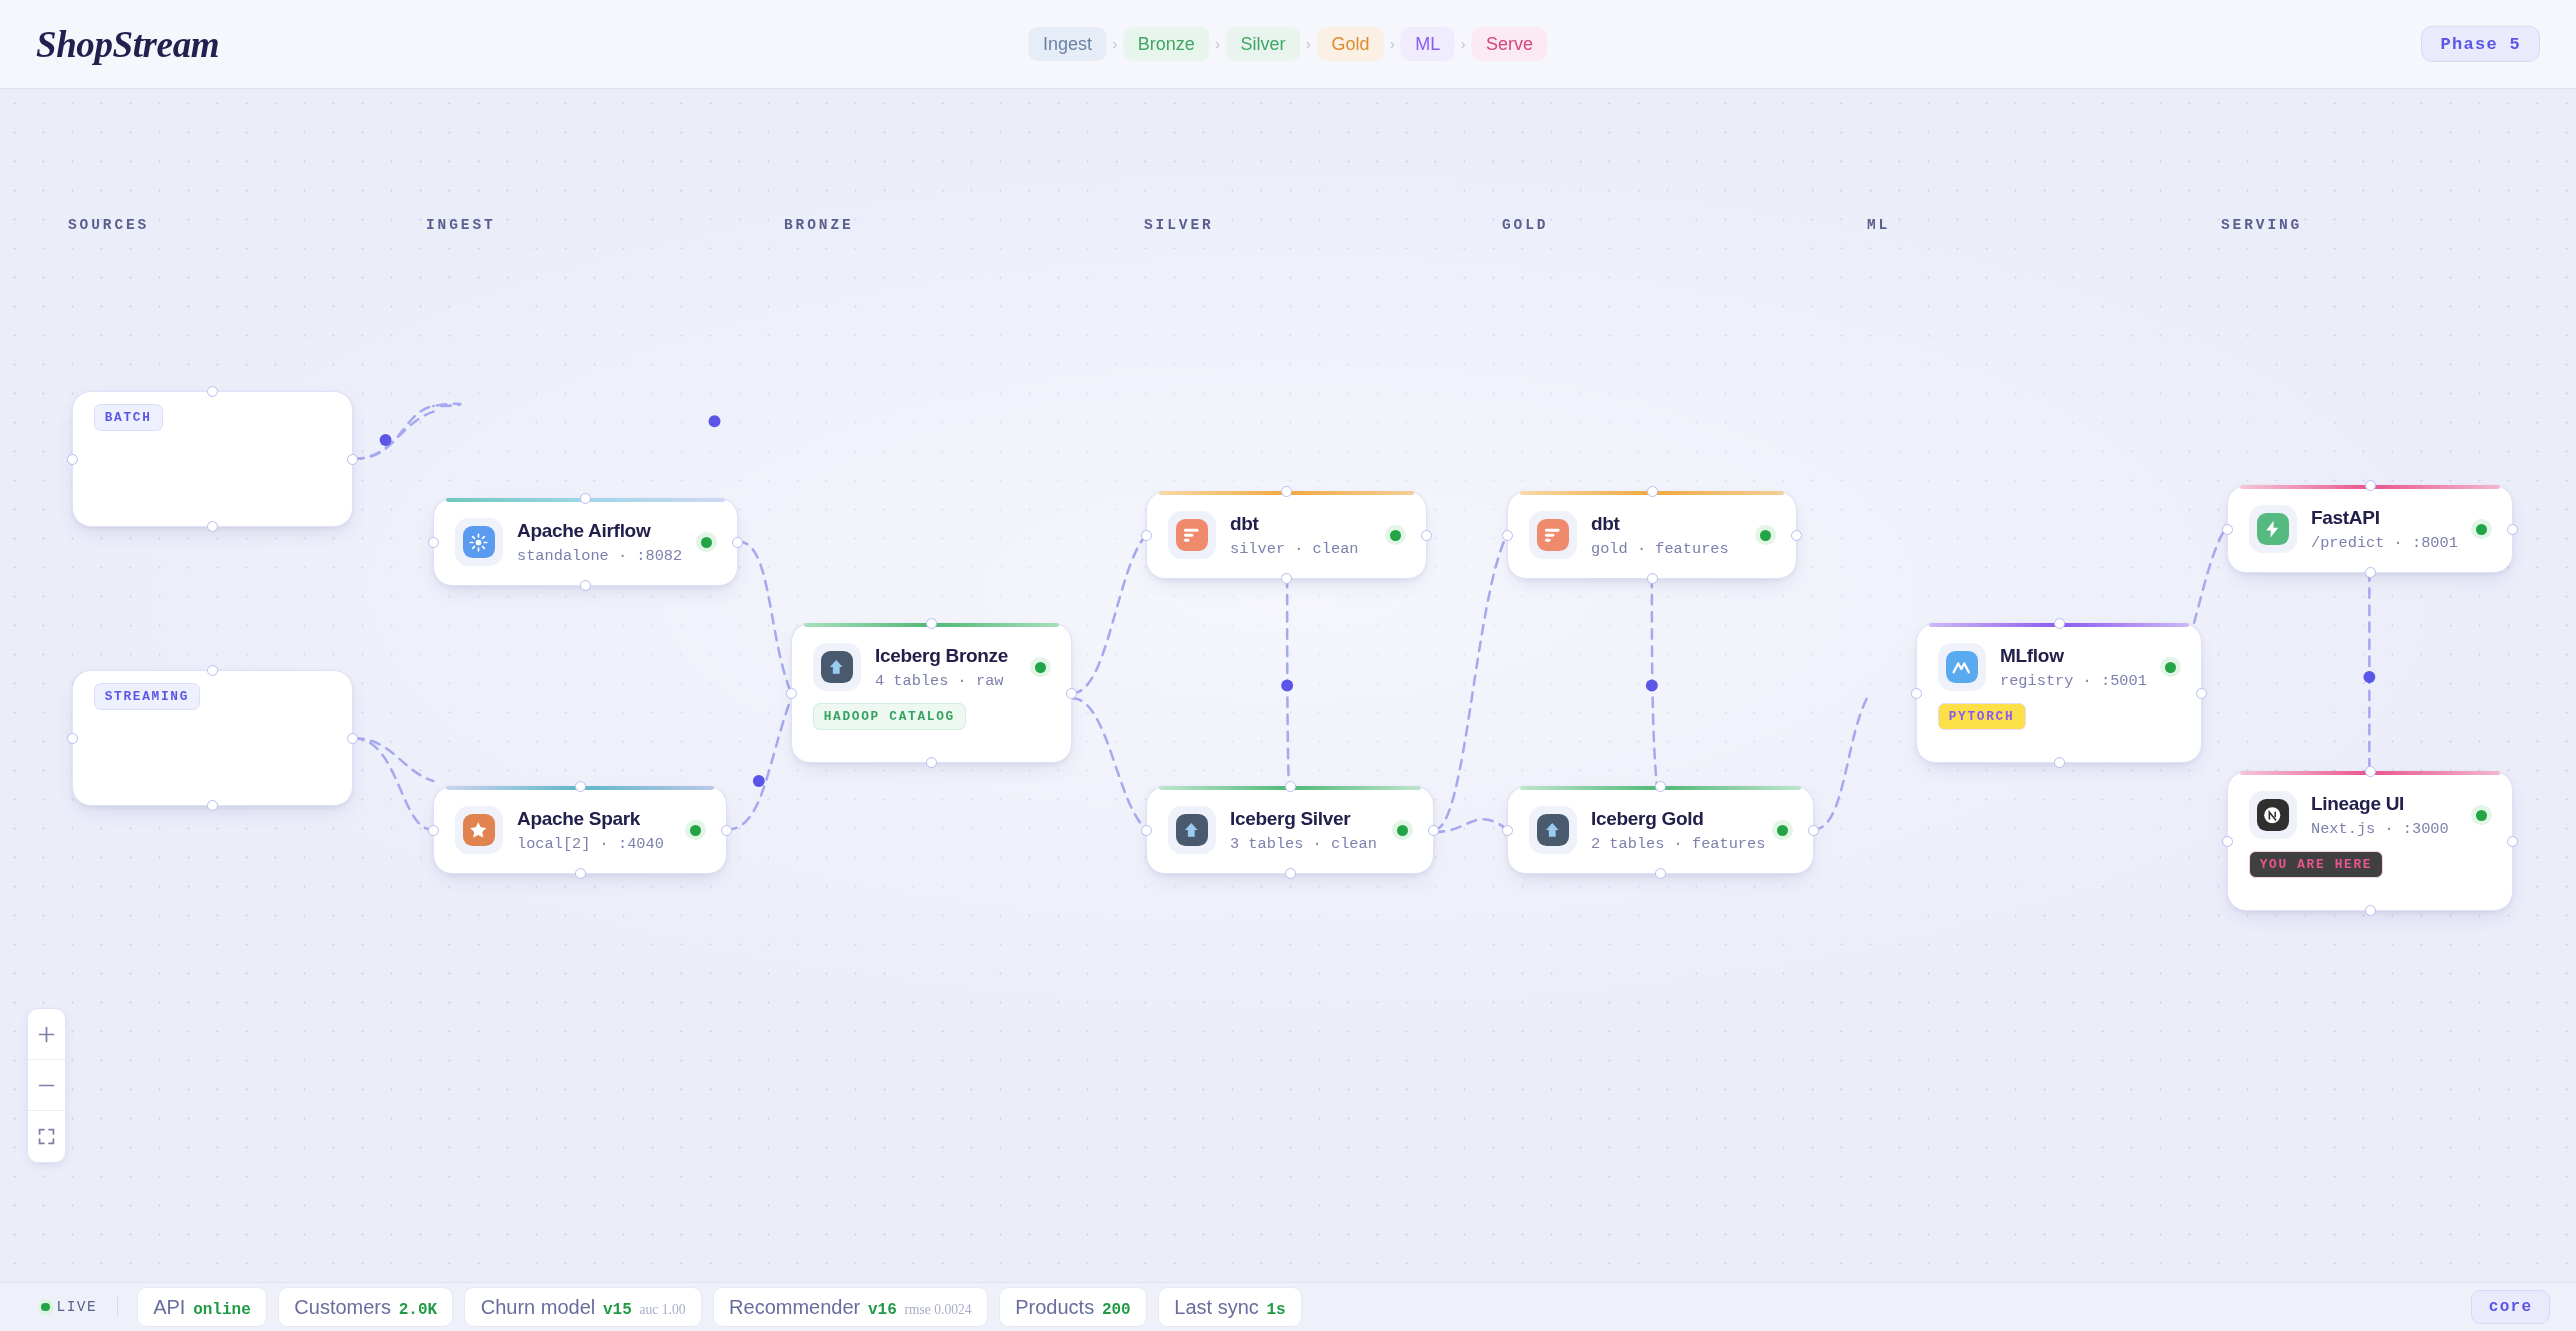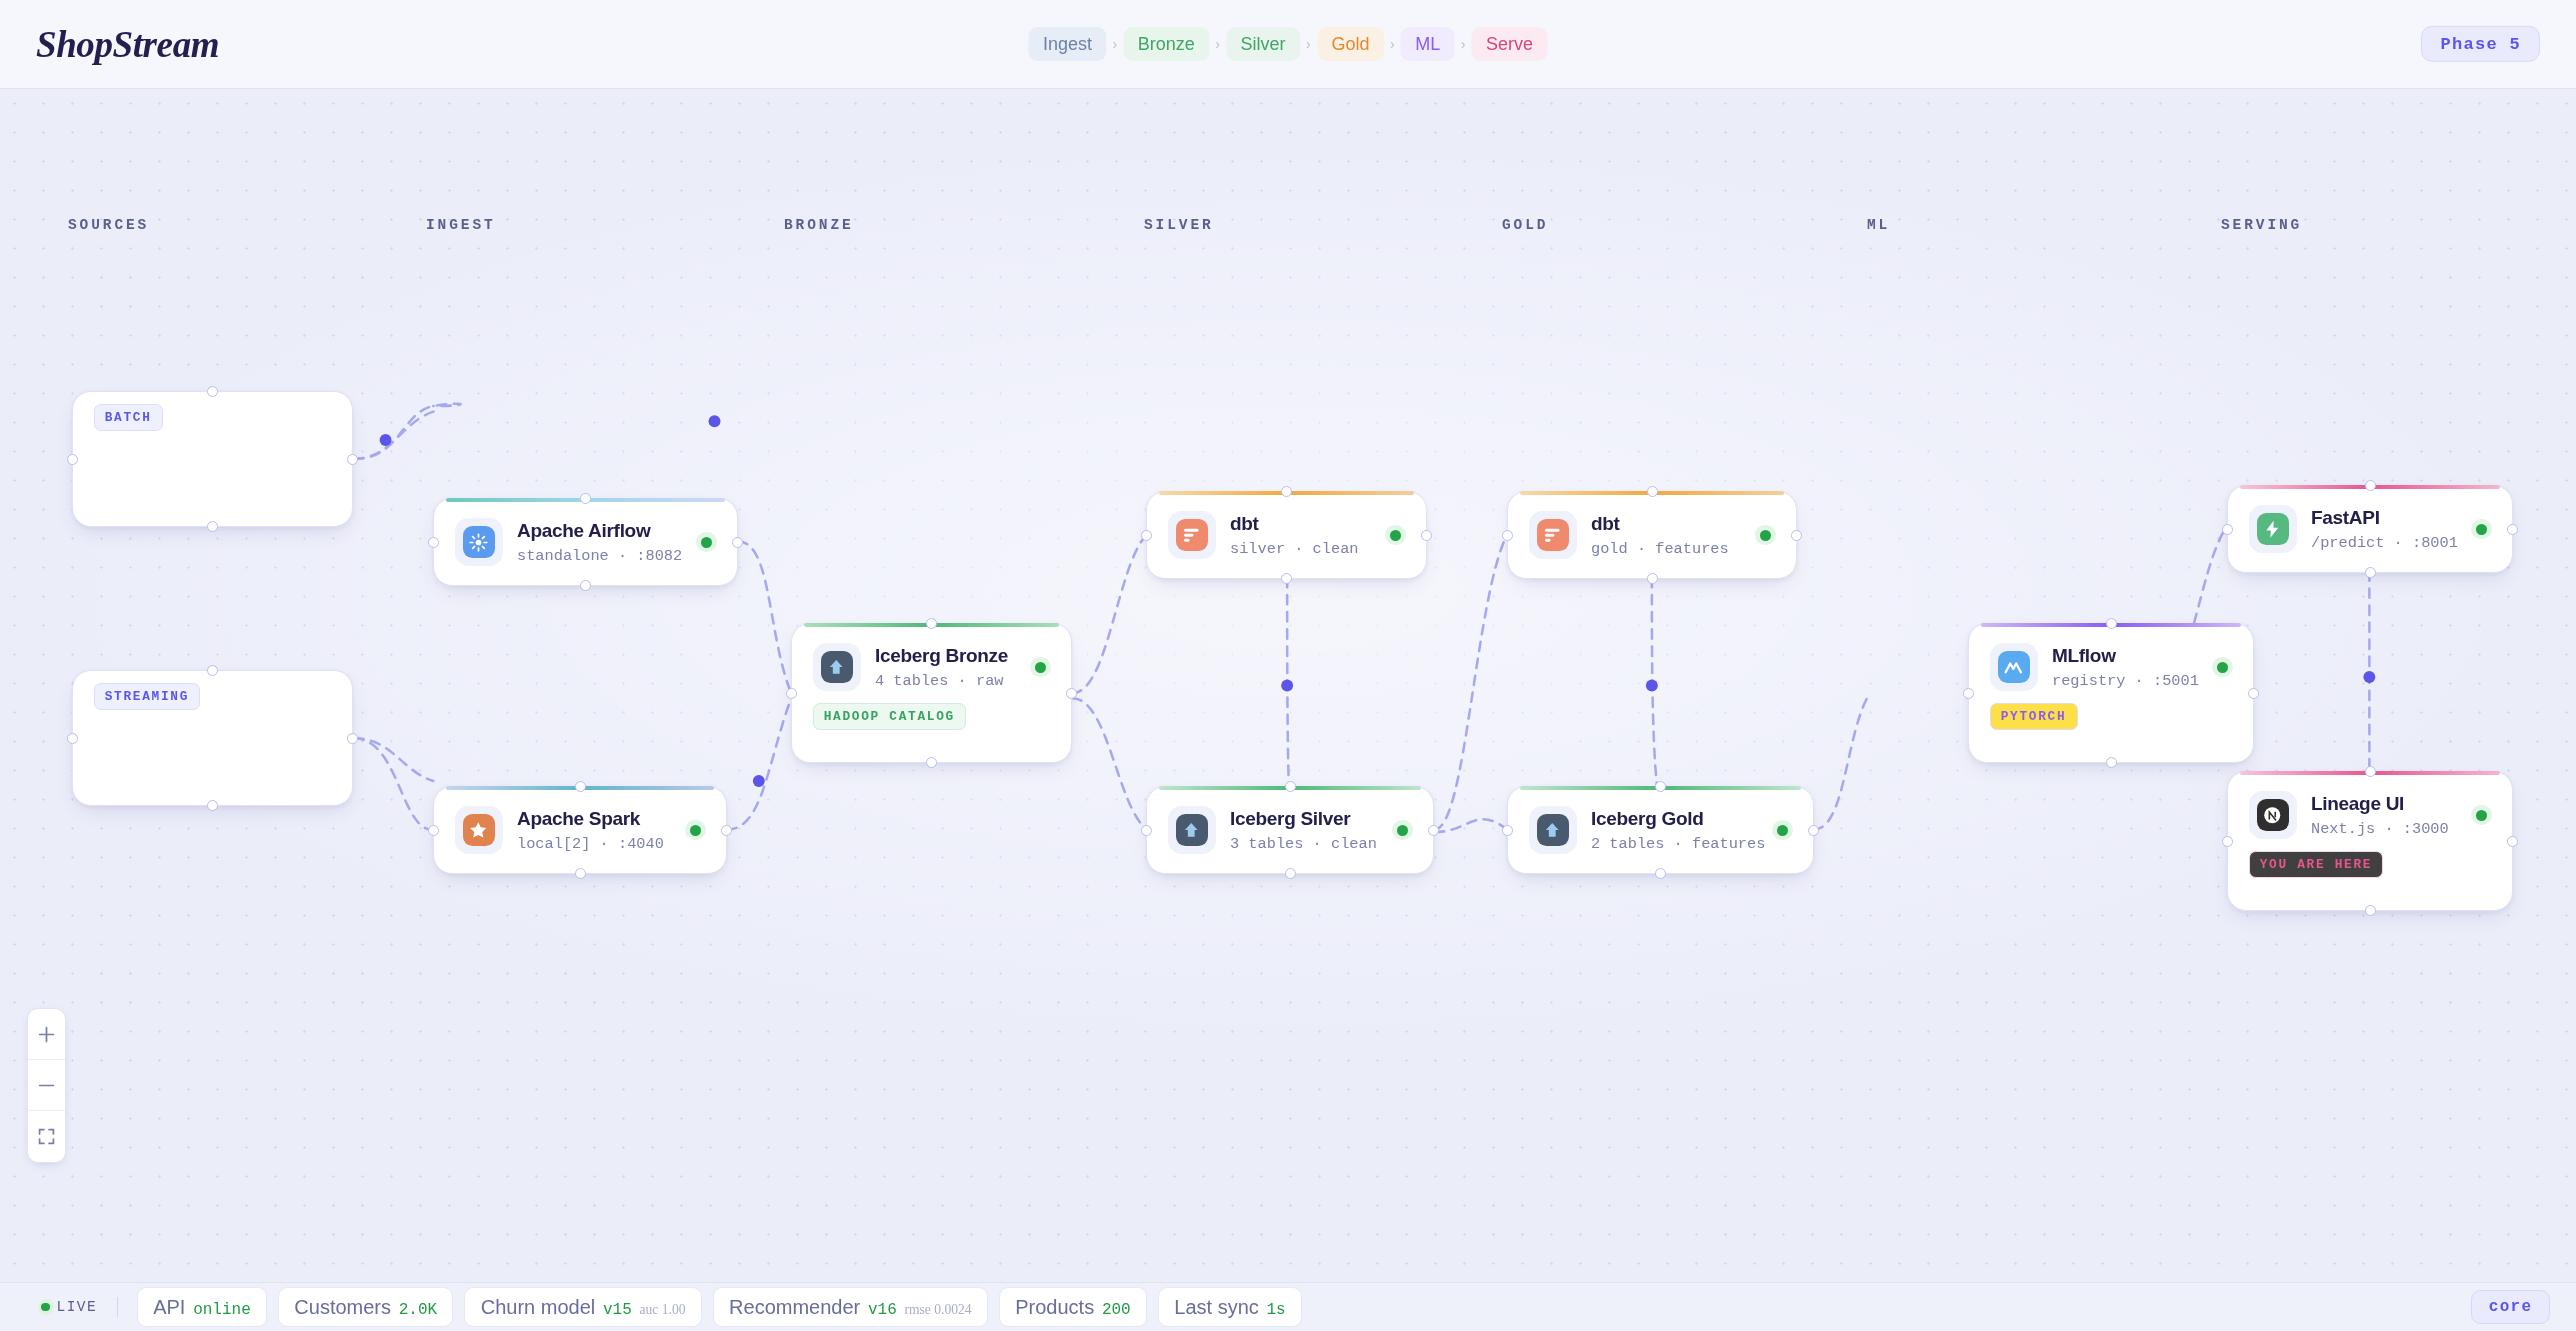--- a/index.html
+++ b/index.html
@@ -164,21 +164,21 @@
     font-family: "Liberation Mono", monospace;
     font-size: 14.5px; letter-spacing: 1.4px; color: #5a5f8e; font-weight: 400;
   }
   .vsep { width: 0.9px; height: 20.5px; background: #d5d8ec; margin: 0 8.5px; }
   .stat {
     background: #fff; border: 0.9px solid #e6e8f6; border-radius: 9.4px;
     padding: 7.7px 15.3px; display: flex; align-items: baseline; gap: 7.7px;
     white-space: nowrap;
   }
   .stat .k { font-size: 20px; color: #686d9e; }
-  .stat .v { font-family: "Liberation Mono", monospace; font-size: 16px; font-weight: 400; color: #1f9b45; }
+  .stat .v { font-family: "Liberation Mono", monospace; font-size: 16px; font-weight: 700; color: #1f9b45; }
   .stat .m { font-family: Liberation Serif, serif; font-size: 13.6px; color: #a9adc8; }
   .core-badge {
     margin-left: auto;
     font-family: "Liberation Mono", monospace;
     font-size: 16px; font-weight: 700; letter-spacing: 1.3px;
     color: #5b56e8; background: #e9eafc; border: 0.9px solid #d6d8f7;
     border-radius: 9.4px; padding: 6.8px 17px;
   }
 </style>
 </head>
@@ -398,21 +398,21 @@
             </div>
             <div class="status-dot">
               <i></i>
             </div>
           </div>
           <div class="handle h-l"></div>
           <div class="handle h-r"></div>
           <div class="handle h-t"></div>
           <div class="handle h-b"></div>
         </div>
-        <div class="node" style="left: 1968px; top: 534px; width: 286px; min-height: 140px;"><div class="accent" style="background:linear-gradient(90deg,#cdb8f6,#8a5cf0,#cdb8f6)"></div><div class="node-inner">
+        <div class="node" style="left: 1916px; top: 534px; width: 286px; min-height: 140px;"><div class="accent" style="background:linear-gradient(90deg,#cdb8f6,#8a5cf0,#cdb8f6)"></div><div class="node-inner">
             <div class="node-icon">
               <div class="glyph" style="background:#5aaaf0">
                 <svg width="20.5" height="20.5" viewBox="0 0 24 24" fill="none" stroke="#ffffff" stroke-width="2.6" stroke-linejoin="round" stroke-linecap="round">
                   <path d="M3 18 L8.5 7.5 L12 14 L15.5 7.5 L21 18"></path>
                 </svg>
               </div>
             </div>
             <div class="node-text">
               <div class="node-title">MLflow</div>
               <div class="node-sub">registry · :5001</div>

